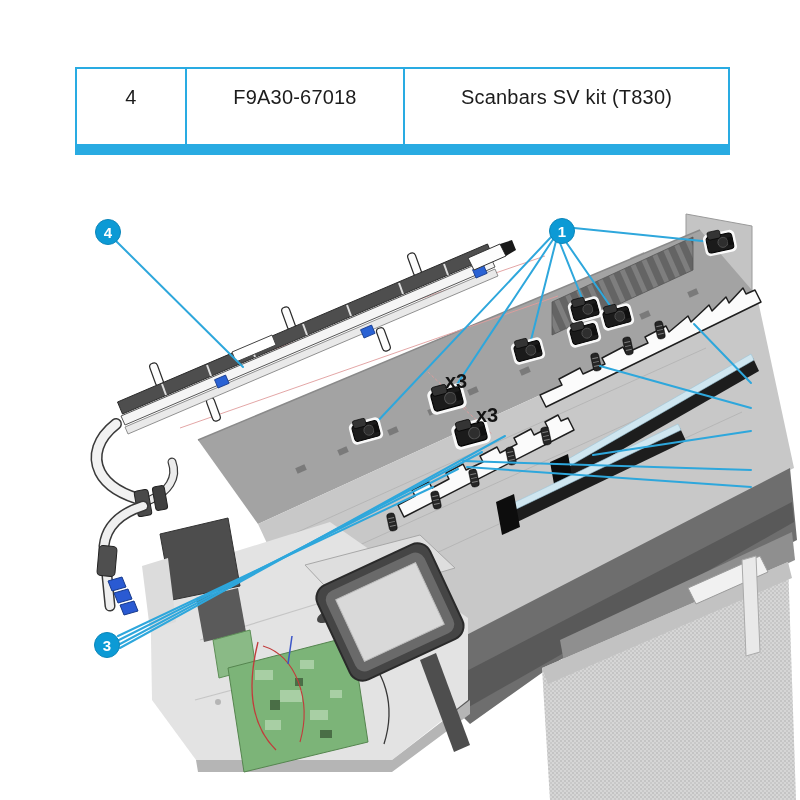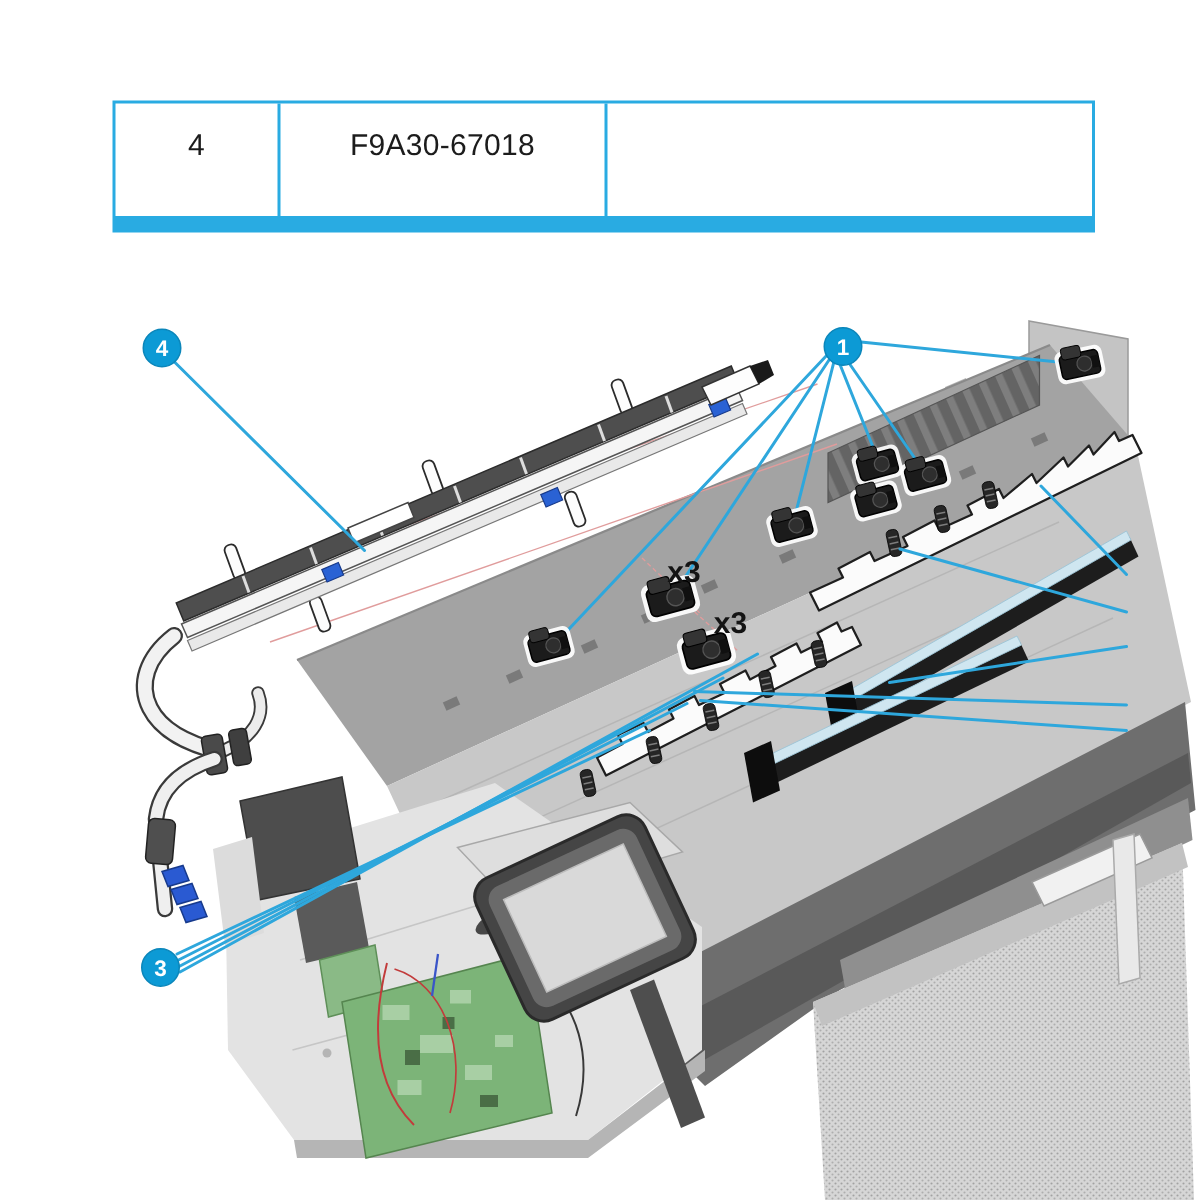--- a/index.html
+++ b/index.html
@@ -23,20 +23,21 @@
              fill:#141414;text-anchor:middle;}
 </style>
 </head>
 <body>
 
 <div id="stage">
 
   <div id="parts-table">
     <div class="pt-cell pt-c1">4</div>
     <div class="pt-cell pt-c2">F9A30-67018</div>
+    <div class="pt-cell pt-c3">Scanbars SV kit (T830)</div>
   </div>
   <div id="accent-bar"></div>
 
   <svg id="figure-svg" width="800" height="635" viewBox="0 165 800 635">
     <defs>
       <pattern id="mesh" width="4" height="4" patternUnits="userSpaceOnUse">
         <circle cx="1" cy="1" r="0.7" fill="#a2a2a2"></circle>
         <circle cx="3" cy="3" r="0.7" fill="#aeaeae"></circle>
       </pattern>
       <pattern id="slats" width="12" height="40" patternUnits="userSpaceOnUse" patternTransform="rotate(-24)">

